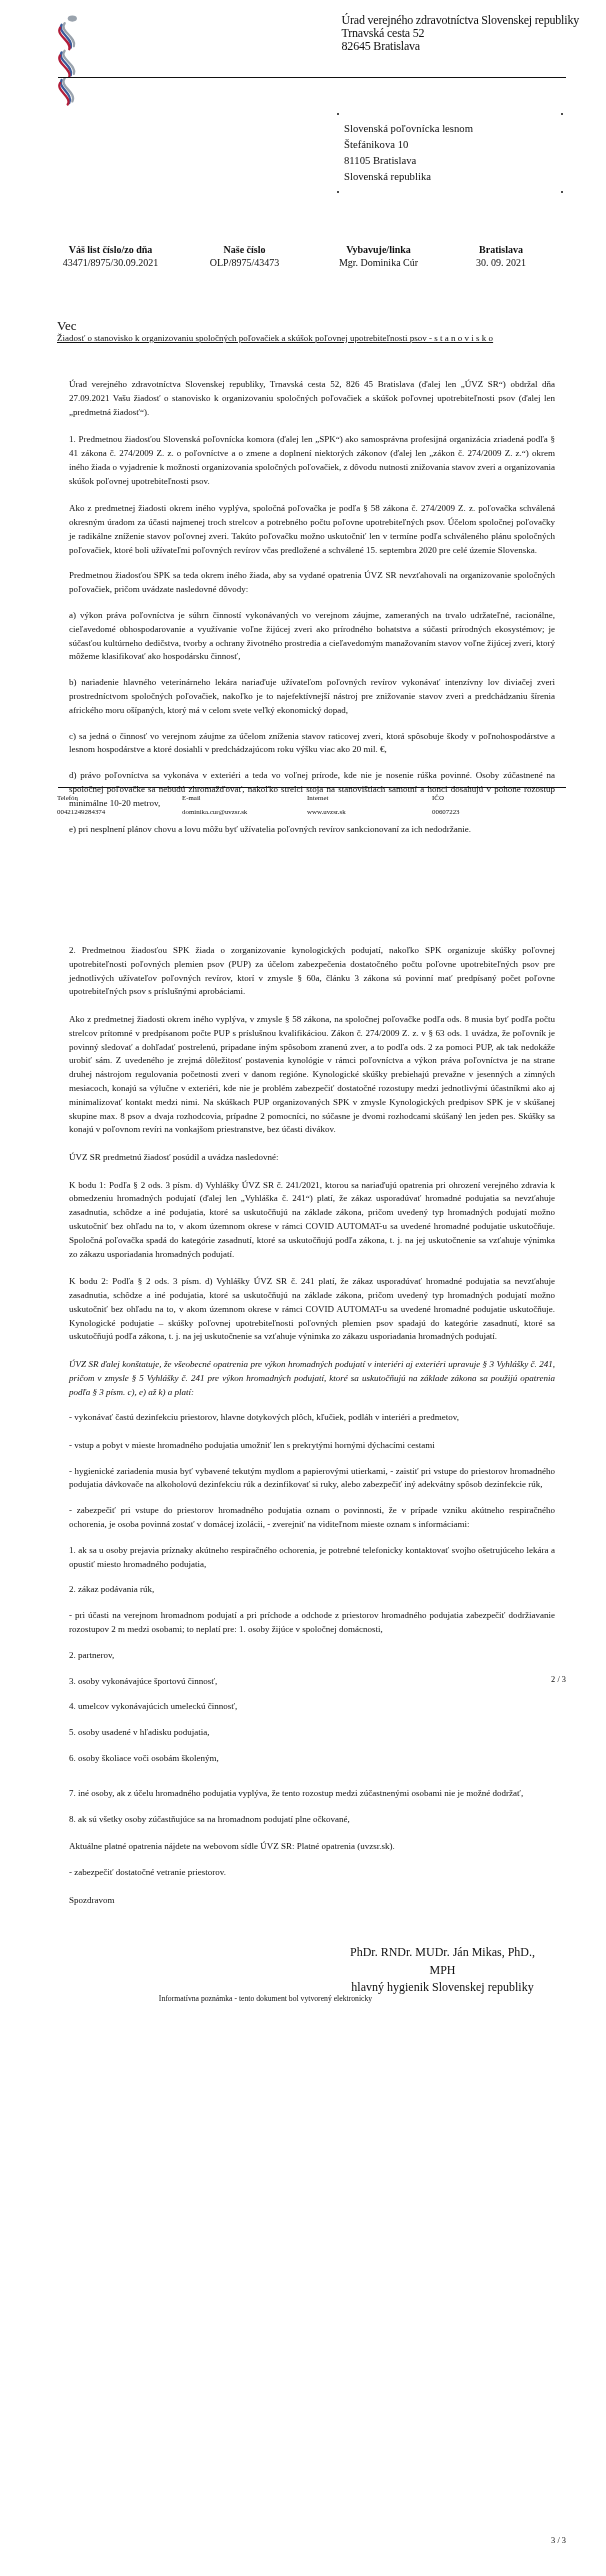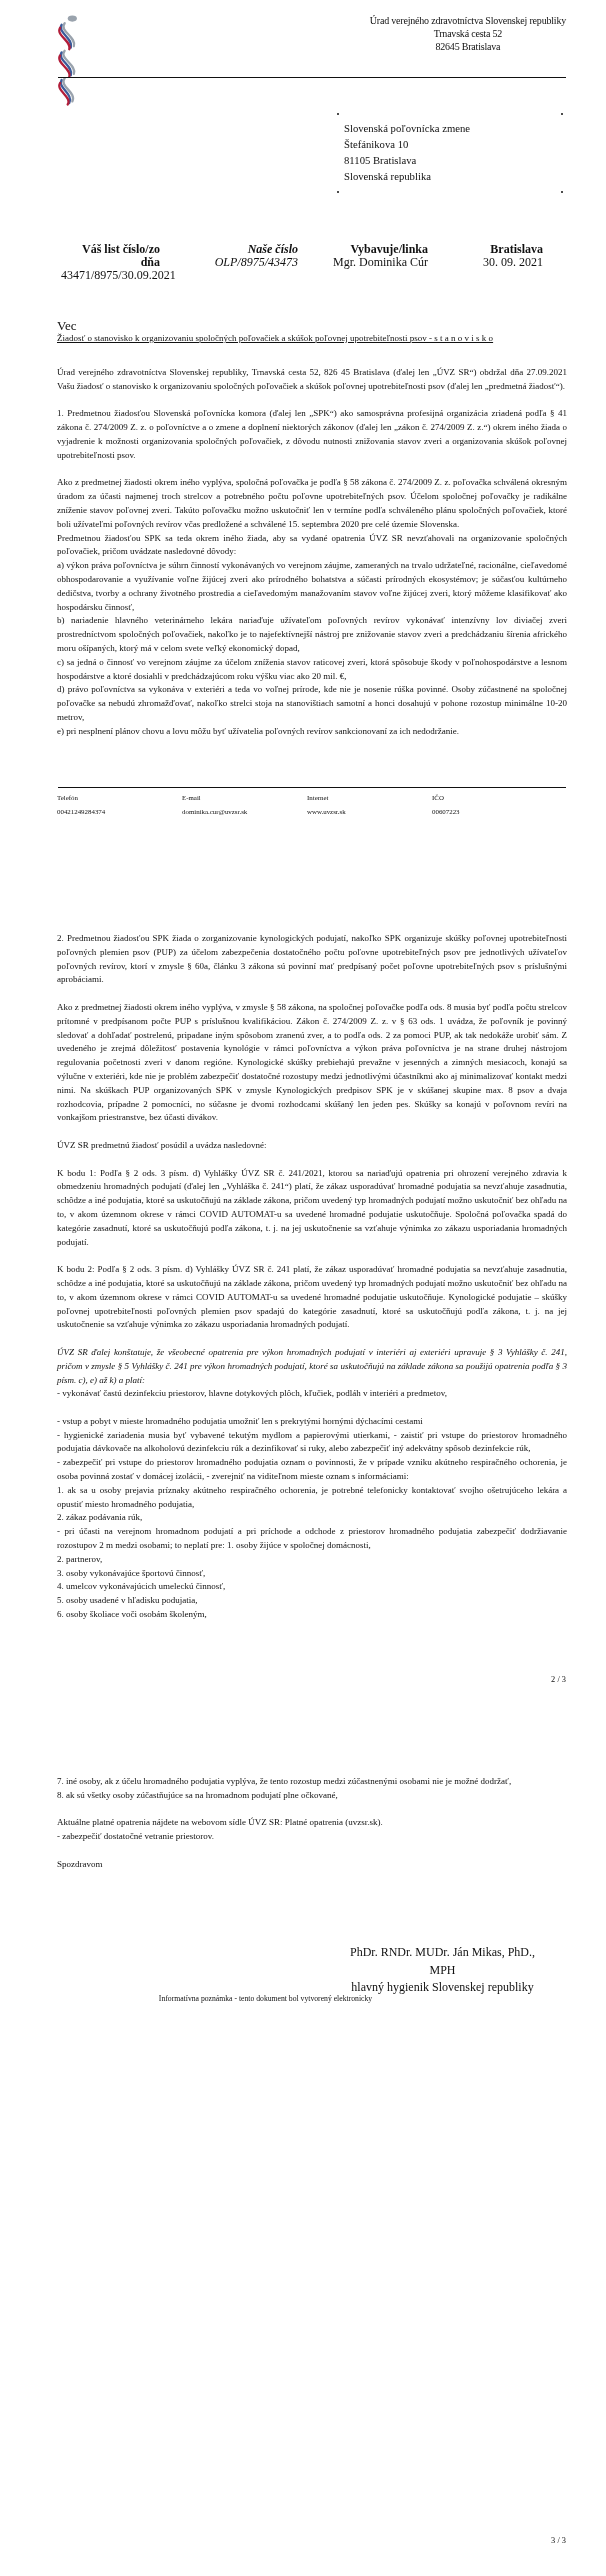--- a/index.html
+++ b/index.html
@@ -1,28 +1,28 @@
 <!DOCTYPE html>
 <html style="font-size:12.2px"><head>
 <meta charset="utf-8">
 <style>
   html, body { margin: 0; padding: 0; background: #ffffff; }
   body { width: 607px; height: 2576px; position: relative; overflow: hidden;
          font-family: "Liberation Serif", "DejaVu Serif", serif; color: #111; }
   .abs { position: absolute; }
   .logo { left: 57px; top: 13.8px; width: 23px; height: 92px; }
-  .org-block { right: 41px; top: 13.8px; text-align: center; font-size: 10px; line-height: 13px; letter-spacing: -0.2px; }
+  .org-block { right: 28px; top: 13.8px; text-align: left; font-size: 12px; line-height: 13px; letter-spacing: -0.2px; }
   .hr { position: absolute; left: 58px; width: 508px; height: 0.8px; background: #111; }
   .addr-block { left: 344px; top: 120px; font-size: 10.7px; line-height: 16px; }
   .dot { position: absolute; width: 2.3px; height: 2.3px; background: #111; border-radius: 50%; }
   .refs { left: 61px; top: 243px; width: 490px; display: flex; }
-  .refs .col { text-align: right; font-size: 12px; line-height: 13px; }
+  .refs .col { text-align: center; font-size: 10px; line-height: 13px; }
   .refs .col .h { font-weight: bold; }
   .text { left: 57px; width: 510px; font-size: 9px; line-height: 13.8px; text-align: justify; }
-  .text p { margin: 0; }
+  .text p { margin: 12px; }
   .subject-label { left: 57px; top: 318px; font-size: 13px; }
   .subject { left: 57px; top: 331px; width: 510px; font-size: 9px; line-height: 14.5px; text-decoration: underline; }
   .footer-contacts { left: 57px; top: 791px; width: 510px; display: flex; font-size: 6.9px; line-height: 13.8px; }
   .footer-contacts .fc { width: 125px; }
   .page-num { right: 41px; font-size: 8.4px; }
   .signature { left: 343px; top: 1944px; width: 199px; text-align: center; font-size: 12px; line-height: 17.6px; }
   .note { left: 0; width: 531px; top: 1994px; text-align: center; font-size: 7.7px; }
 </style>
 </head>
 <body>
@@ -46,34 +46,34 @@
   <div>Úrad verejného zdravotníctva Slovenskej republiky</div>
   <div>Trnavská cesta 52</div>
   <div>82645 Bratislava</div>
 </div>
 
 <div class="hr" style="top:77px;"></div>
 
 <div class="dot" style="left:337px; top:113px;"></div>
 <div class="dot" style="left:561px; top:113px;"></div>
 <div class="abs addr-block">
-  <div>Slovenská poľovnícka zmene</div>
+  <div>Slovenská poľovnícka lesnom</div>
   <div>Štefánikova 10</div>
   <div>81105 Bratislava</div>
   <div>Slovenská republika</div>
 </div>
 <div class="dot" style="left:337px; top:191px;"></div>
 <div class="dot" style="left:561px; top:191px;"></div>
 
 <div class="abs refs">
   <div class="col" style="width:99px;">
     <div class="h">Váš list číslo/zo dňa</div>
     <div>43471/8975/30.09.2021</div>
   </div>
-  <div class="col" style="width:107px; margin-left:31px;font-style:italic;">
+  <div class="col" style="width:107px; margin-left:31px;">
     <div class="h">Naše číslo</div>
     <div>OLP/8975/43473</div>
   </div>
   <div class="col" style="width:99px; margin-left:31px;">
     <div class="h">Vybavuje/linka</div>
     <div>Mgr. Dominika Cúr</div>
   </div>
   <div class="col" style="width:84px; margin-left:31px;">
     <div class="h">Bratislava</div>
     <div>30. 09. 2021</div>

